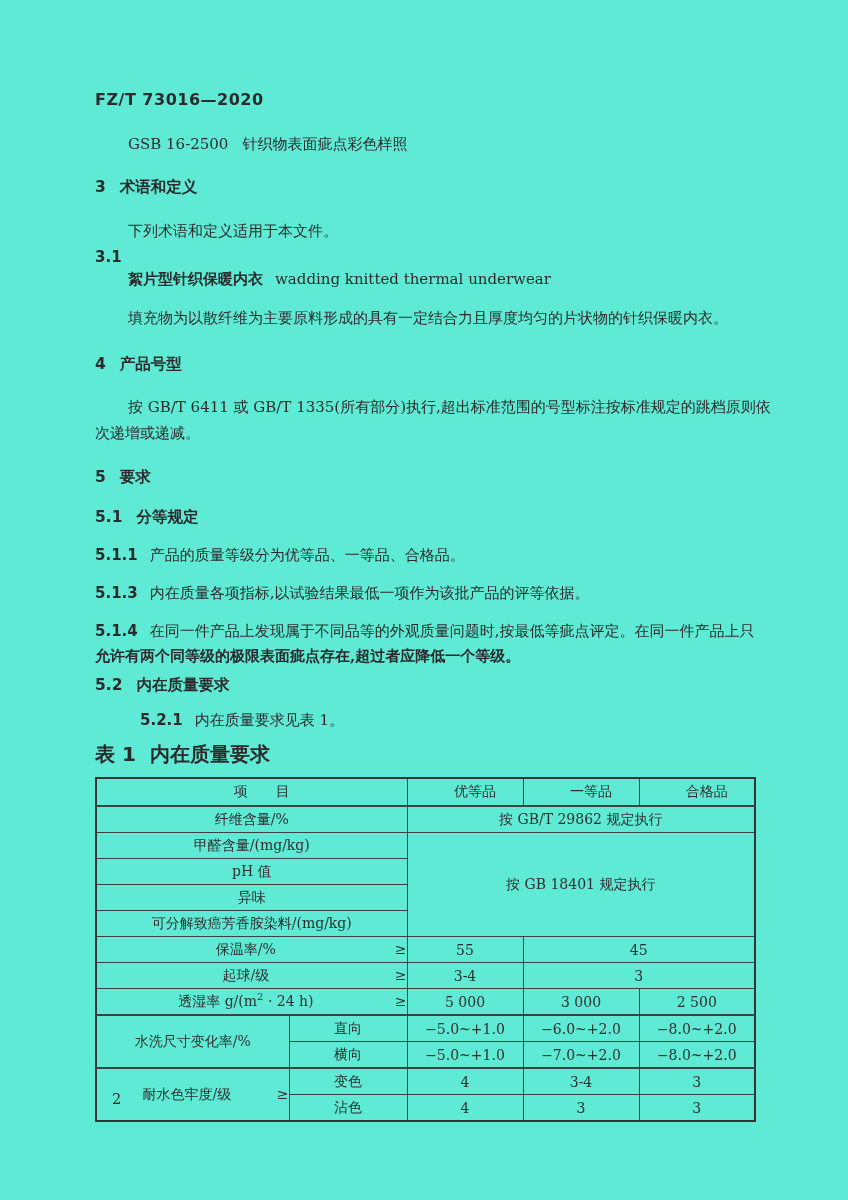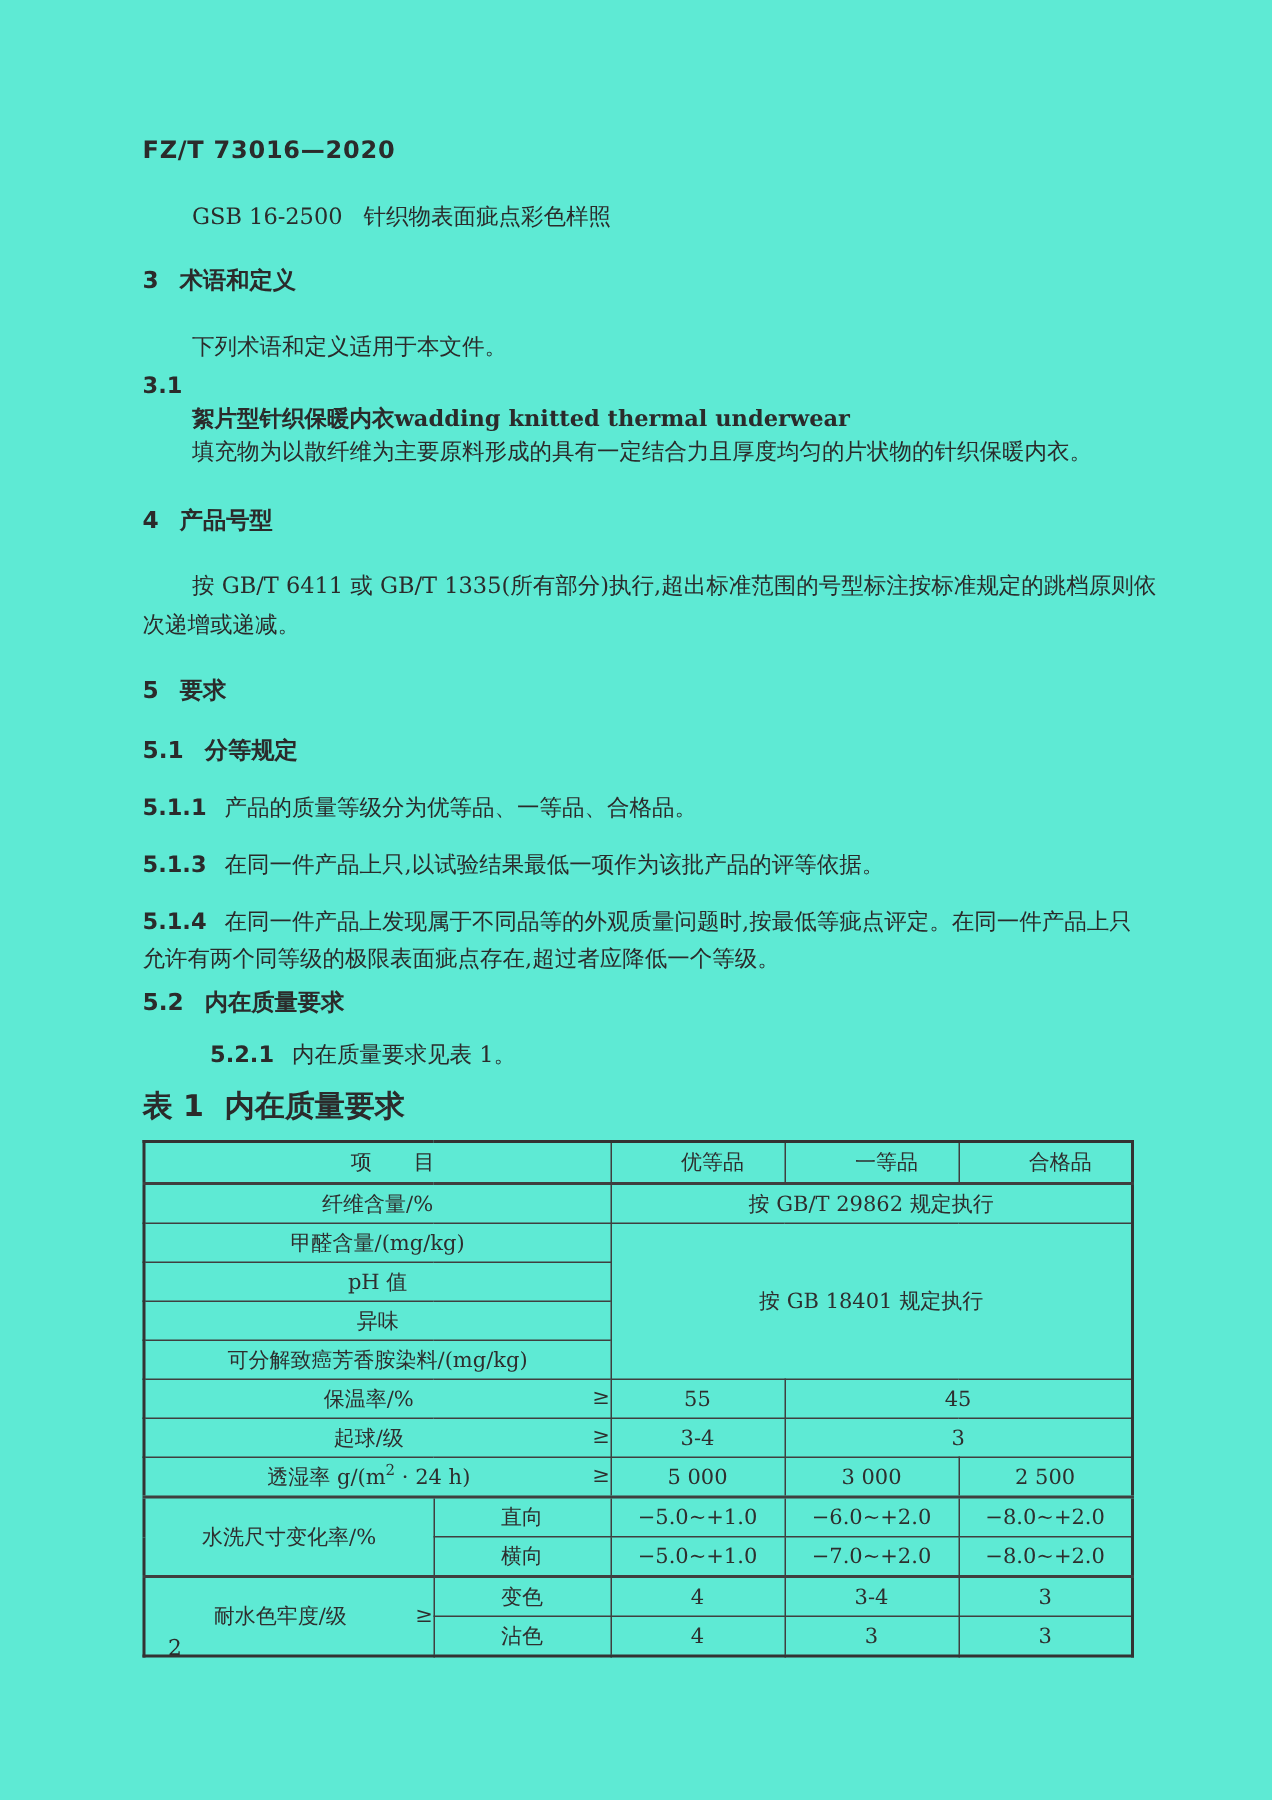--- a/index.html
+++ b/index.html
@@ -18,31 +18,31 @@
   .indent{padding-left:33px;}
   .bold-sans{font-family:"DejaVu Sans","Liberation Sans",sans-serif;font-weight:bold;}
   .std-code{font-family:"DejaVu Sans","Liberation Sans",sans-serif;font-weight:bold;font-size:16px;line-height:20px;letter-spacing:.5px;}
   .ref-line{margin-top:24px;}
   .ref-code{margin-right:14px;}
   .h-sec{margin-top:23px;font-size:15.5px;}
   .h-sec .num{margin-right:14px;}
   .intro{margin-top:24px;}
   .n31{margin-top:6px;font-family:"DejaVu Sans","Liberation Sans",sans-serif;font-weight:bold;}
   .term-line{margin-top:2px;}
-  .term-en{font-weight:bold;}
-  .definition{margin-top:2px;}
+  .term-en{font-weight:normal;margin-left:12px;}
+  .definition{margin-top:19px;}
   .p4-1{margin-top:26px;}
   .p4-l1{margin-top:23px;}
   .p4-l2{margin-top:6px;}
   .h5{margin-top:24px;}
   .h51{margin-top:20px;}
   .clause{margin-top:18px;}
   .clause:first-of-type{margin-top:7px;}
   .cnum{font-family:"DejaVu Sans","Liberation Sans",sans-serif;font-weight:bold;margin-right:12px;}
-  .cont{margin-top:5px;}
+  .cont{margin-top:5px;font-weight:bold;}
   .h52{margin-top:9px;}
   .i521{margin-top:15px;margin-left:45px;}
   .caption{margin-top:11px;text-align:left;font-size:20px;}
   .caption .cap-label{margin-right:14px;}
   table.qt{
     margin-top:9px;
     border-collapse:collapse;
     table-layout:fixed;
     width:659px;
     font-size:14px;
@@ -102,21 +102,21 @@
   </div>
 
   <div class="h-sec h51 bold-sans line">
     <span class="num">5.1</span><span>分等规定</span>
   </div>
 
   <div class="clause line">
     <span class="cnum">5.1.1</span><span>产品的质量等级分为优等品、一等品、合格品。</span>
   </div>
   <div class="clause line">
-    <span class="cnum">5.1.3</span><span>在同一件产品上只,以试验结果最低一项作为该批产品的评等依据。</span>
+    <span class="cnum">5.1.3</span><span>内在质量各项指标,以试验结果最低一项作为该批产品的评等依据。</span>
   </div>
   <div class="clause line">
     <span class="cnum">5.1.4</span><span>在同一件产品上发现属于不同品等的外观质量问题时,按最低等疵点评定。在同一件产品上只</span>
   </div>
   <div class="cont line">允许有两个同等级的极限表面疵点存在,超过者应降低一个等级。</div>
 
   <div class="h-sec h52 bold-sans line">
     <span class="num">5.2</span><span>内在质量要求</span>
   </div>
 

